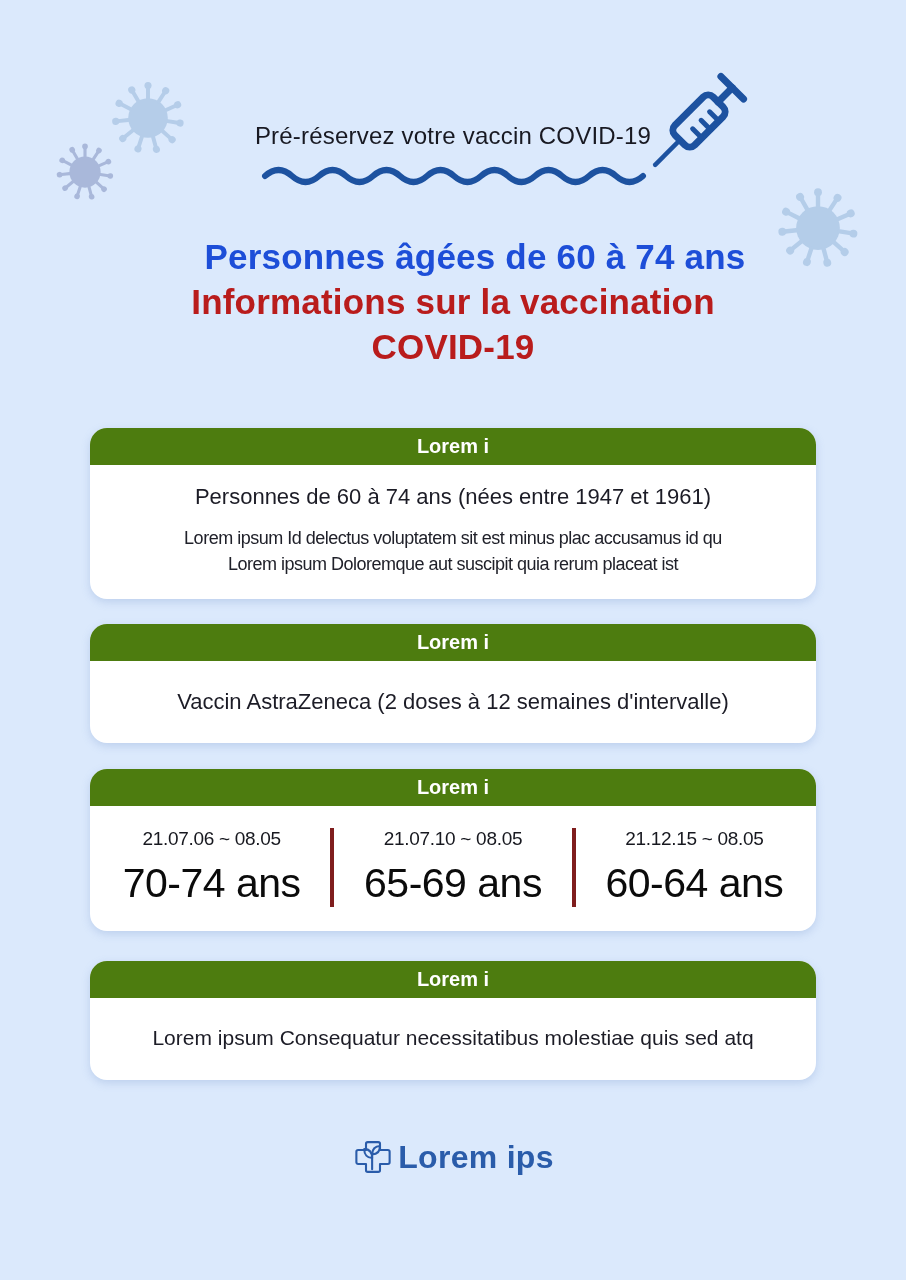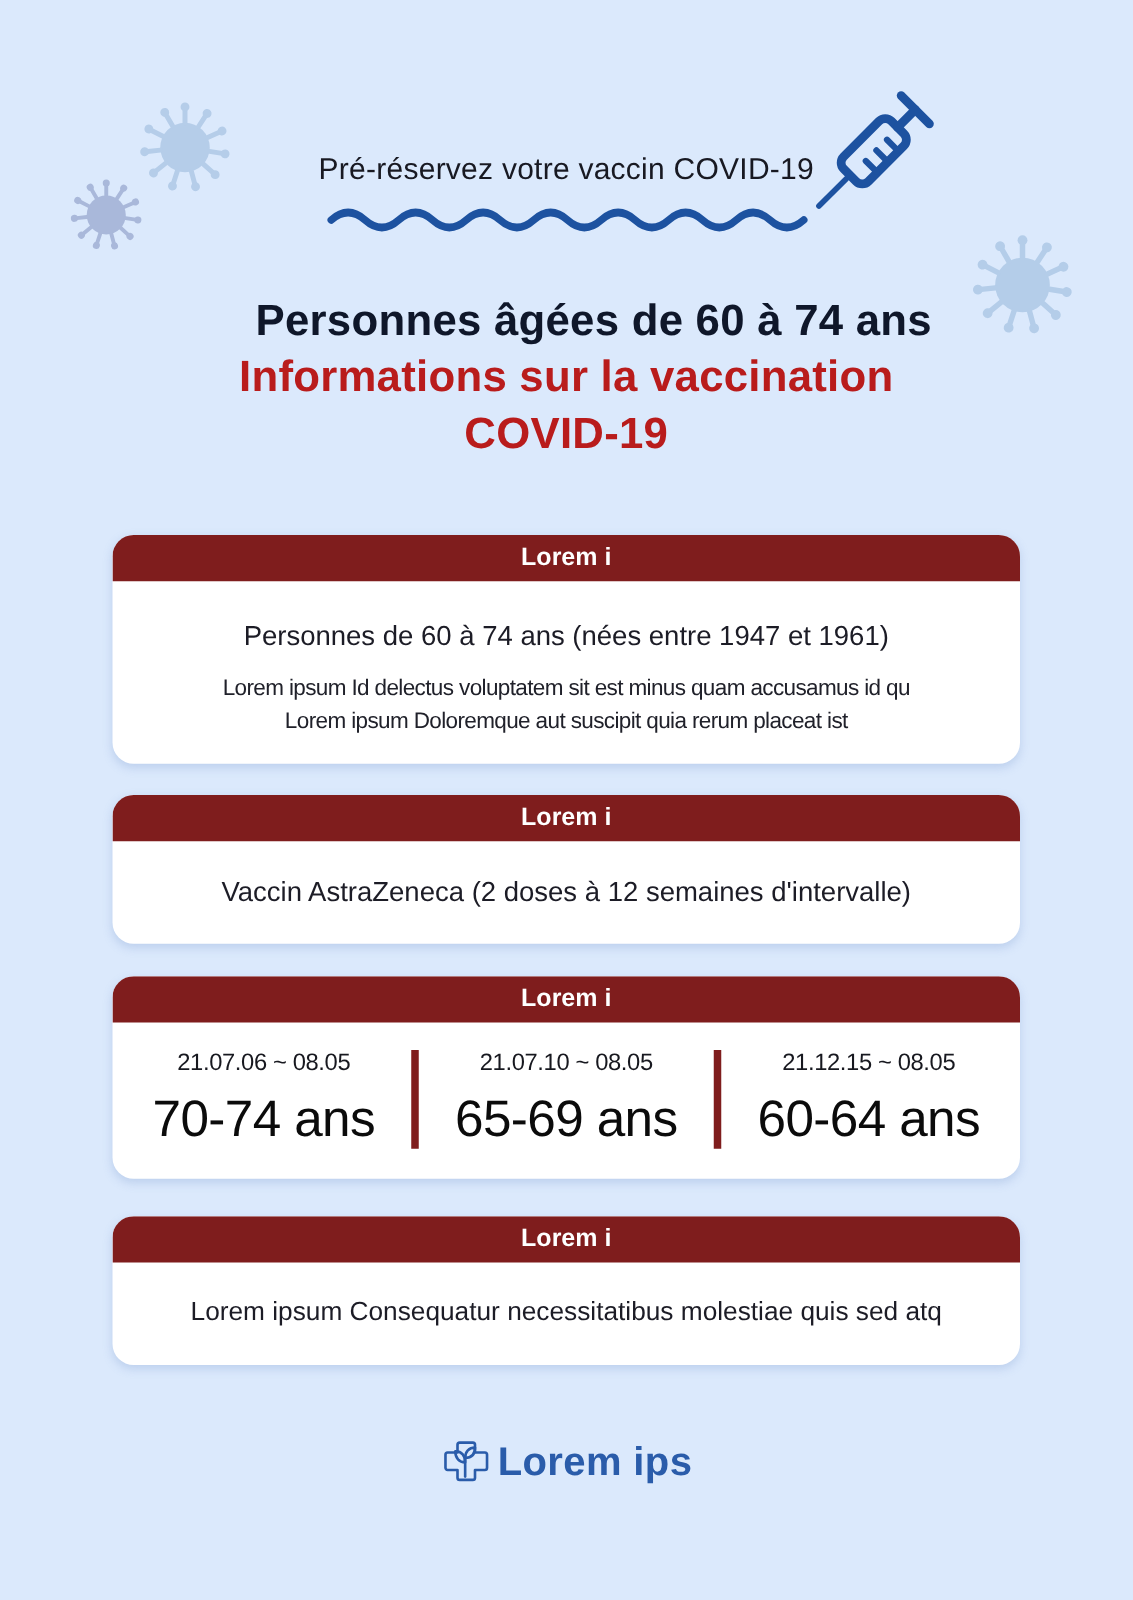--- a/index.html
+++ b/index.html
@@ -15,46 +15,46 @@
   .hero { position:relative; height:222px; }
   .hero-svg { position:absolute; left:0; top:0; width:906px; height:250px; }
   .tagline {
     position:absolute; left:0; top:122px; width:100%;
     text-align:center;
     font-size:24px; color:#181922; letter-spacing:0.2px;
   }
   
   .titles { text-align:center; margin-top:12px; font-weight:bold;
             font-size:35px; line-height:45px; letter-spacing:0.2px; }
-  .titles .accent { color:#0f172a;margin-left:44px; }
+  .titles .accent { color:#1d4ed8;margin-left:44px; }
   .titles .primary { color:#b91c1c; }
   
   .card {
     width:726px; margin:0 auto; border-radius:17px; overflow:hidden;
     background:#ffffff;
     box-shadow:0 3px 8px rgba(110,145,200,0.28);
   }
   .card + .card { }
   .card-header {
-    background:#7f1d1d; color:#ffffff; text-align:center;
+    background:#4d7c0f; color:#ffffff; text-align:center;
     height:37px; line-height:37px; font-size:20px; font-weight:bold;
   }
   .mt-first { margin-top:59px; }
   .gap-a { margin-top:25px; }
   .gap-b { margin-top:26px; }
   .gap-c { margin-top:30px; }
-  .card1-body { padding:30px 20px 22px; text-align:center; }
+  .card1-body { padding:18px 20px 22px; text-align:center; }
   .card1-title { font-size:22px; line-height:28px; color:#1c1c26; }
   .card1-sub { margin-top:14px; font-size:18px; line-height:26px;
                color:#20212a; letter-spacing:-0.5px; }
   .card2-body { height:82px; display:flex; align-items:center; justify-content:center;
                 font-size:22px; color:#1c1c26; }
   .card3-body { display:flex; padding:22px 3px 24px; }
   .sched-col { flex:1 1 0; text-align:center; }
-  .sched-col + .sched-col { border-left:6px solid #7f1d1d; }
+  .sched-col + .sched-col { border-left:4px solid #7f1d1d; }
   .sched-dates { font-size:19px; color:#17181f; letter-spacing:-0.3px; }
   .sched-age { margin-top:10px; font-size:41px; font-weight:400; color:#0b0b0b;
                letter-spacing:-0.5px; }
   .card4-body { padding:28px 20px 30px; text-align:center;
                 font-size:21px; color:#1c1c26; }
   .card4-line + .card4-line { margin-top:12px; }
   
   .footer { margin-top:56px; display:flex; align-items:center; justify-content:center;
             gap:4px; color:#2a5caa; }
   .footer-brand { font-size:32px; font-weight:600; letter-spacing:0.3px; }
@@ -155,21 +155,21 @@
   <div class="accent">Personnes âgées de 60 à 74 ans</div>
   <div class="primary">Informations sur la vaccination</div>
   <div class="primary">COVID-19</div>
 </div>
 
 <div class="card mt-first">
   <div class="card-header">Lorem i</div>
   <div class="card1-body">
     <div class="card1-title">Personnes de 60 à 74 ans (nées entre 1947 et 1961)</div>
     <div class="card1-sub">
-      <div>Lorem ipsum Id delectus voluptatem sit est minus quam accusamus id qu</div>
+      <div>Lorem ipsum Id delectus voluptatem sit est minus plac accusamus id qu</div>
       <div>Lorem ipsum Doloremque aut suscipit quia rerum placeat ist</div>
     </div>
   </div>
 </div>
 
 <div class="card gap-a">
   <div class="card-header">Lorem i</div>
   <div class="card2-body">
     <span>Vaccin AstraZeneca (2 doses à 12 semaines d'intervalle)</span>
   </div>

